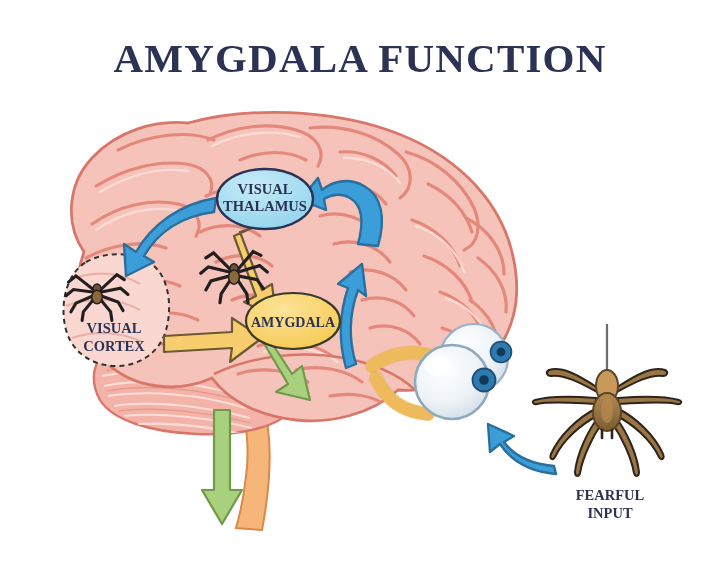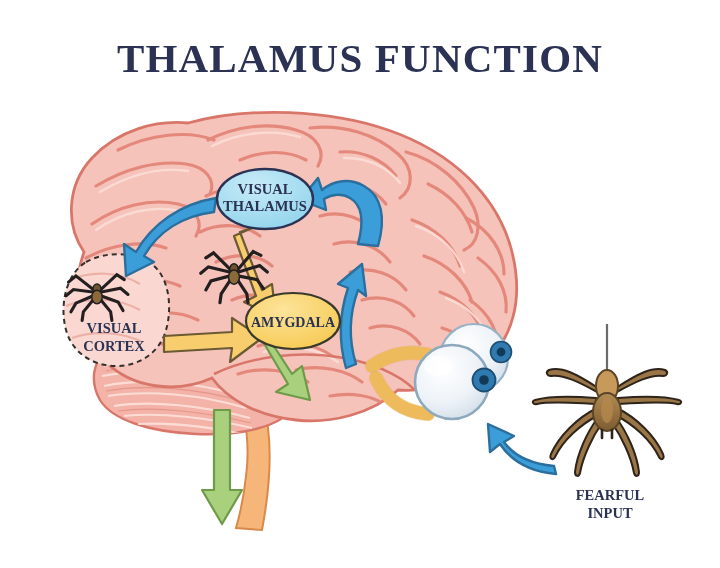--- a/index.html
+++ b/index.html
@@ -16,21 +16,21 @@
   .lbl{
     font-family:"Liberation Serif",serif;
     font-weight:bold;fill:#2b3254;text-anchor:middle;
   }
 </style>
 </head>
 <body>
 
 <div id="stage">
 
-  <div id="title">THALAMUS FUNCTION</div>
+  <div id="title">AMYGDALA FUNCTION</div>
 
   <svg id="canvas" viewBox="0 0 720 568">
     <defs>
       <radialGradient id="eyeGrad" cx="38%" cy="32%" r="78%">
         <stop offset="0%" stop-color="#ffffff"></stop>
         <stop offset="58%" stop-color="#eef3f8"></stop>
         <stop offset="100%" stop-color="#cfdbe6"></stop>
       </radialGradient>
       <radialGradient id="amyGrad" cx="40%" cy="30%" r="80%">
         <stop offset="0%" stop-color="#fde49a"></stop>

